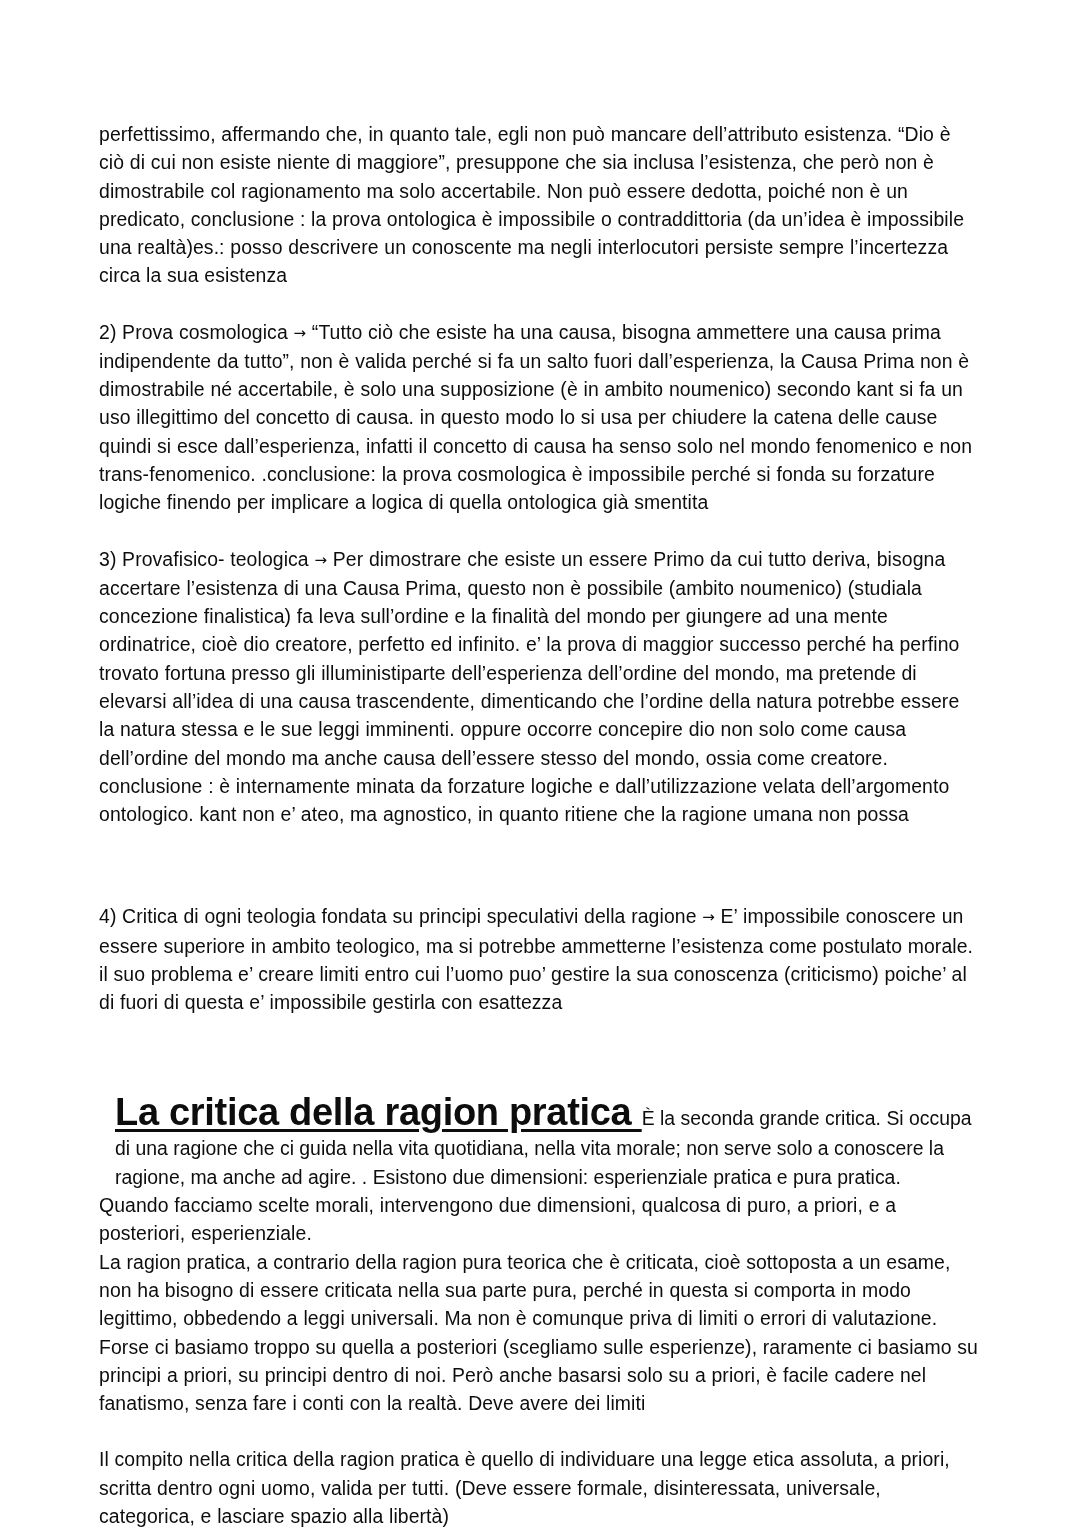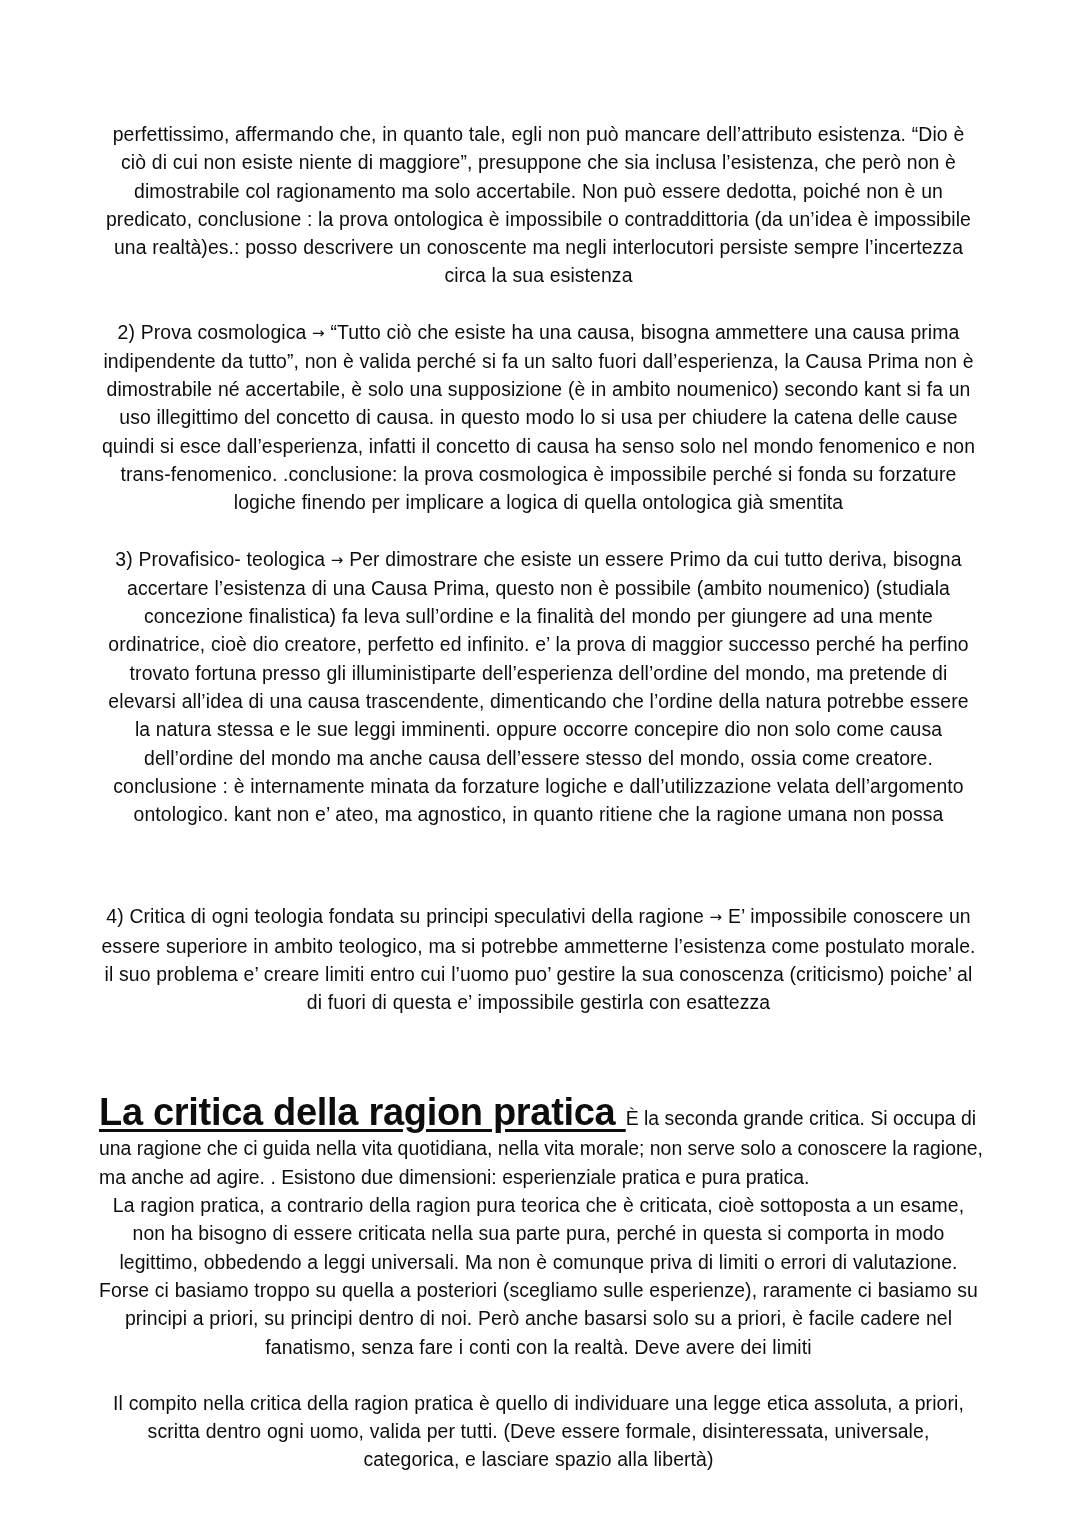--- a/index.html
+++ b/index.html
@@ -23,31 +23,32 @@
     padding: 120px 95px 0 99px;
   }
   .doc-body {
     width: 887px;
   }
   p.para {
     margin: 0 8px 0 0;
     font-size: 19.4px;
     line-height: 28.3px;
     letter-spacing: 0.005em;
-    text-align: center;
+    text-align: left;
     word-spacing: 0.01em;
   }
   .gap-para { height: 28px; }
   .gap-small { height: 14px; }
   .gap-big { height: 60px; }
   .gap-heading { height: 74px; }
 
   .heading-block {
     font-size: 19.4px;
     line-height: 28.3px;
+    margin-left: 16px;
   }
   .section-title {
     font-size: 38px;
     font-weight: bold;
     line-height: 44px;
     text-decoration: underline;
     text-underline-offset: 4px;
     letter-spacing: -0.008em;
     white-space: pre;
   }
@@ -82,20 +83,21 @@
 
 
     <div class="gap-big"></div>
 
     <p class="para"><span>4) Critica di ogni teologia fondata su principi speculativi della ragione</span> <span class="arrow">→</span> <span>E’ impossibile conoscere un essere superiore in ambito teologico, ma si potrebbe ammetterne l’esistenza come postulato morale. il suo problema e’ creare limiti entro cui l’uomo puo’ gestire la sua conoscenza (criticismo) poiche’ al di fuori di questa e’ impossibile gestirla con esattezza</span></p>
 
     <div class="gap-heading"></div>
 
     <div class="heading-block"><span class="section-title">La critica della ragion pratica </span><span class="run-on">È la seconda grande critica. Si occupa di una ragione che ci guida nella vita quotidiana, nella vita morale; non serve solo a conoscere la ragione, ma anche ad agire. . Esistono due dimensioni: esperienziale pratica e pura pratica.</span></div>
 
+    <p class="para">Quando facciamo scelte morali, intervengono due dimensioni, qualcosa di puro, a priori, e a posteriori, esperienziale.</p>
 
     <p class="para">La ragion pratica, a contrario della ragion pura teorica che è criticata, cioè sottoposta a un esame, non ha bisogno di essere criticata nella sua parte pura, perché in questa si comporta in modo legittimo, obbedendo a leggi universali. Ma non è comunque priva di limiti o errori di valutazione. Forse ci basiamo troppo su quella a posteriori (scegliamo sulle esperienze), raramente ci basiamo su principi a priori, su principi dentro di noi. Però anche basarsi solo su a priori, è facile cadere nel fanatismo, senza fare i conti con la realtà. Deve avere dei limiti</p>
 
     <div class="gap-para"></div>
 
     <p class="para">Il compito nella critica della ragion pratica è quello di individuare una legge etica assoluta, a priori, scritta dentro ogni uomo, valida per tutti. (Deve essere formale, disinteressata, universale, categorica, e lasciare spazio alla libertà)</p>
 
   </div>
 </div>
 

